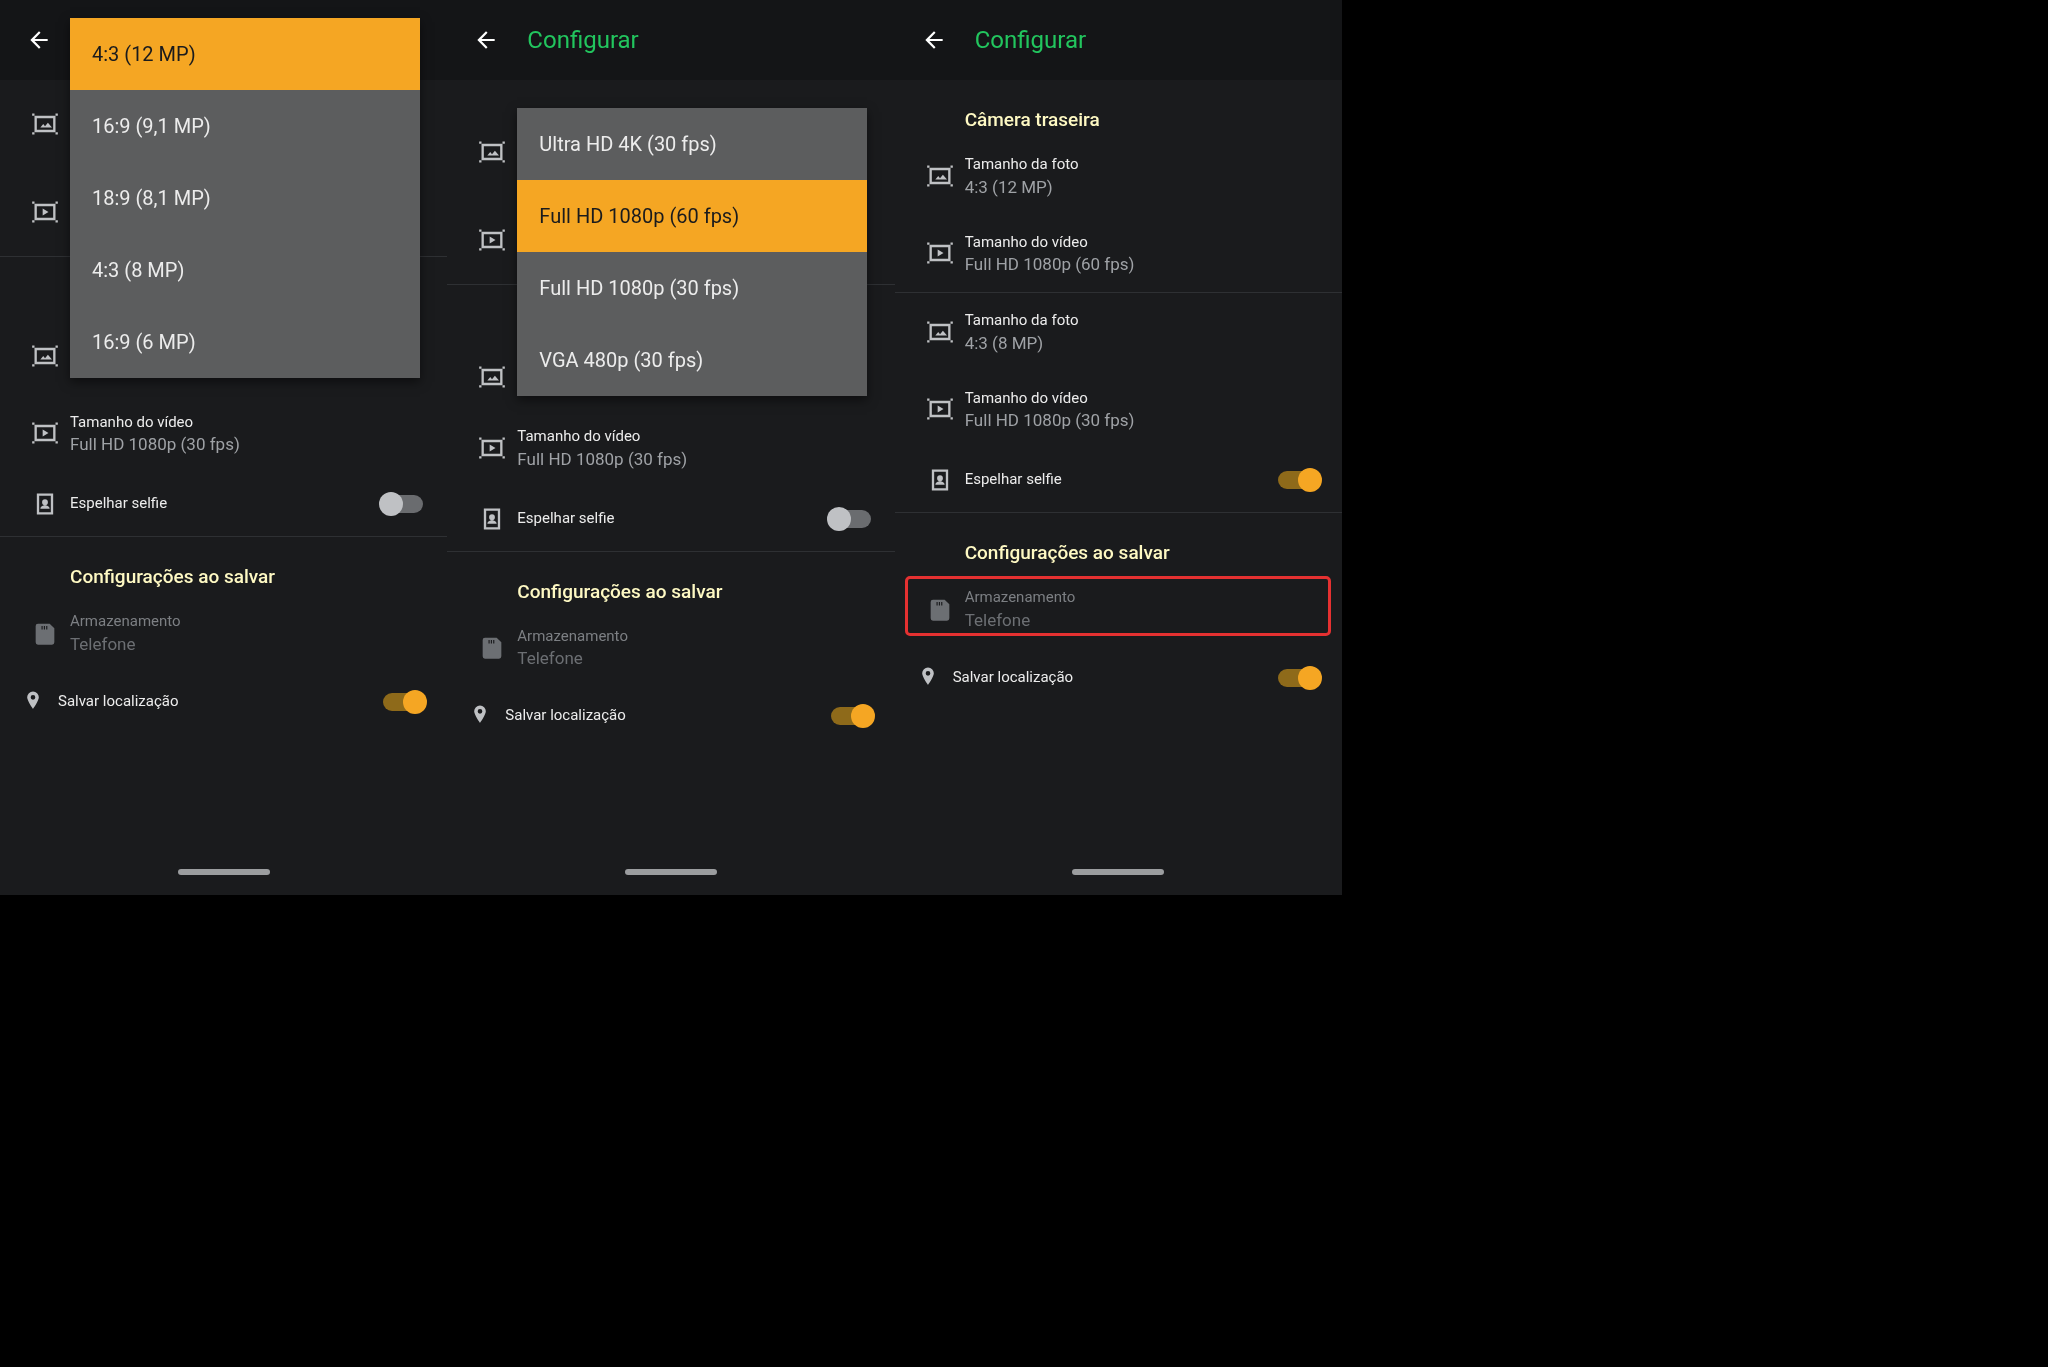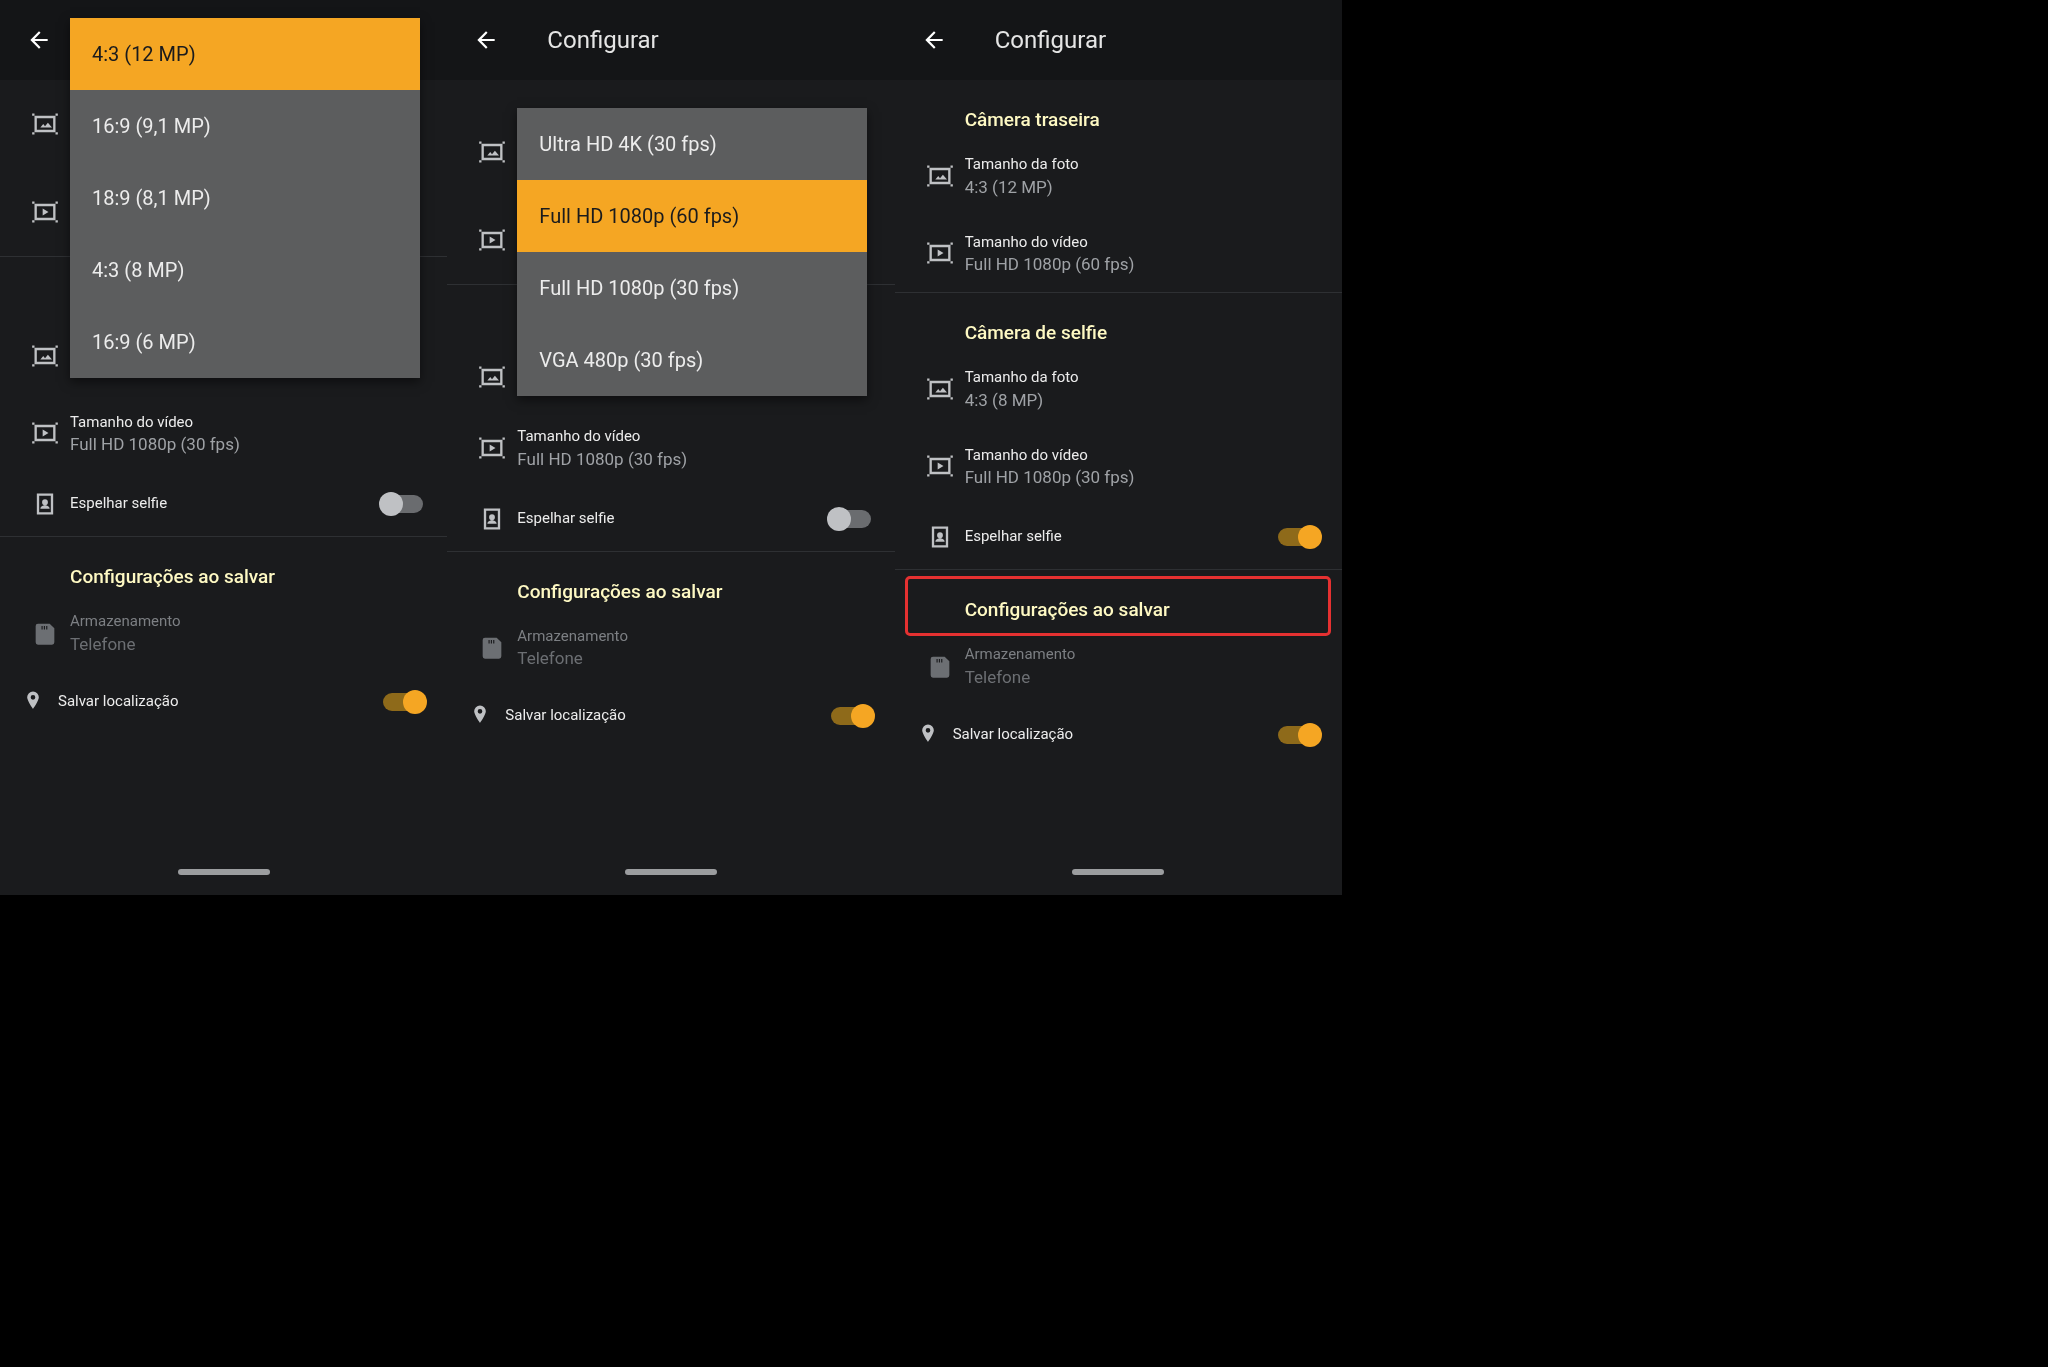--- a/index.html
+++ b/index.html
@@ -32,22 +32,22 @@
   .back-btn {
     width: 42px;
     height: 42px;
     display: flex;
     align-items: center;
     justify-content: center;
     cursor: pointer;
   }
   .back-btn svg { width: 26px; height: 26px; fill: #ffffff; }
   .title {
-    margin-left: 40px;
-    color: #e5e5e5;
+    margin-left: 20px;
+    color: #22c55e;
     font-size: 24px;
     font-weight: 400;
   }
   .content {
     padding: 0;
   }
   .section-header {
     color: #fef9c3;
     font-size: 19px;
     font-weight: 500;
@@ -435,21 +435,20 @@
               <path d="M1 3h2v2H1V3zm0 16h2v2H1v-2zM21 3h2v2h-2V3zm0 16h2v2h-2v-2z"></path>
             </svg>
           </div>
         <div class="texts">
           <div class="label">Tamanho do vídeo</div>
           <div class="sub">Full HD 1080p (60 fps)</div>
         </div>
       </div>
 
       <div class="divider"></div>
-      <div class="section-header">Câmera de selfie</div>
 
       <div class="row">
         <div class="icon-slot">
             <svg viewBox="0 0 24 24">
               <path d="M3 5h18v14H3V5zm2 2v10h14V7H5zm3 8l2.5-3 1.5 2 2.5-3L18 15H8z"></path>
               <path d="M1 3h2v2H1V3zm0 16h2v2H1v-2zM21 3h2v2h-2V3zm0 16h2v2h-2v-2z"></path>
             </svg>
           </div>
         <div class="texts">
           <div class="label">Tamanho da foto</div>

